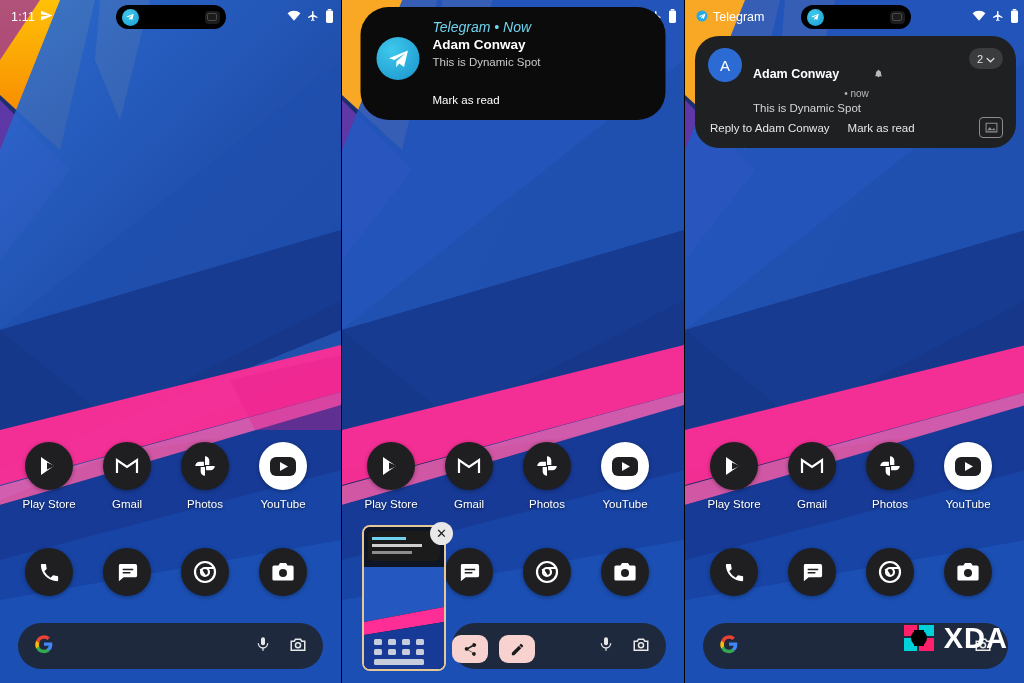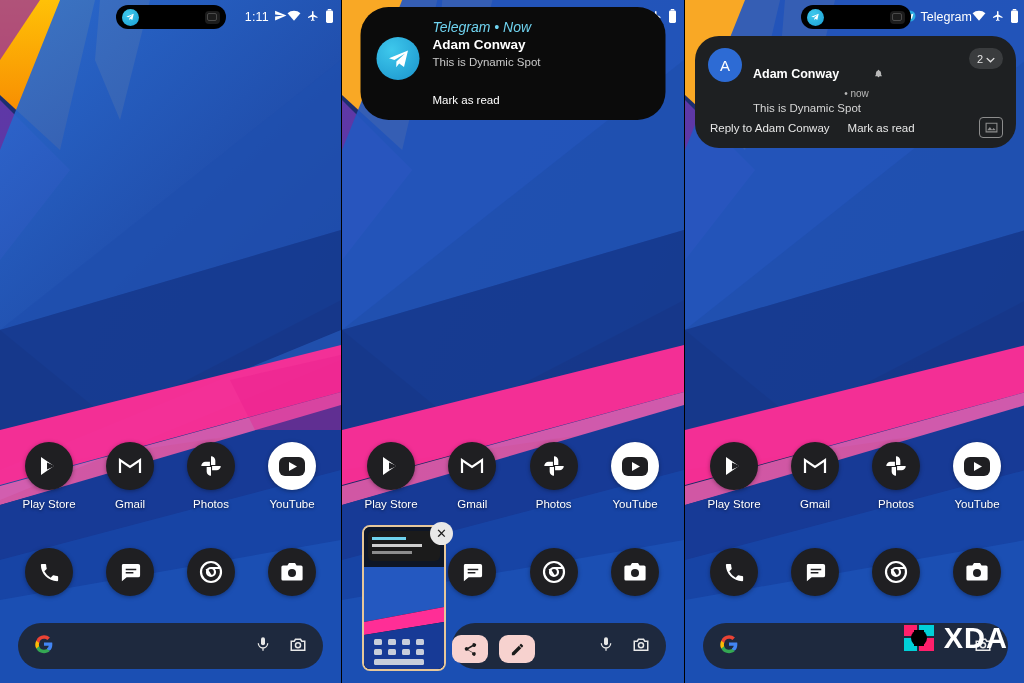--- a/index.html
+++ b/index.html
@@ -8,21 +8,21 @@
   .phone{position:relative;width:341px;height:683px;overflow:hidden;flex:0 0 341px;}
   .phone.p2{width:342px;flex:0 0 342px;}
   .gap{flex:0 0 1px;background:#000;}
 
   
   .wall{position:absolute;inset:0;overflow:hidden;background:#14234a;}
   .wall svg{position:absolute;inset:0;width:100%;height:100%;display:block;}
 
   
   .statusbar{position:absolute;top:0;left:4px;right:0;height:34px;color:#fff;
-    font-size:12.5px;display:flex;align-items:center;justify-content:flex-end;
+    font-size:12.5px;display:flex;align-items:center;justify-content:space-between;
     padding:0 7px;box-sizing:border-box;z-index:6;}
   .sb-left{display:flex;align-items:center;gap:5px;}
   .sb-right{display:flex;align-items:center;gap:6px;}
   .sb-time{font-size:12.5px;letter-spacing:.2px;}
   .sb-app{font-size:12.5px;}
 
   
   .pill{position:absolute;top:5px;left:50%;transform:translateX(-50%);
     height:24px;background:#000;border-radius:14px;display:flex;align-items:center;
     justify-content:space-between;padding:0 6px;box-sizing:border-box;z-index:7;}
@@ -35,22 +35,22 @@
   .pill .camdot:after{content:"";width:8px;height:6px;border:1.3px solid #4a4a4a;border-radius:2px;}
 
   
   .clockwidget{position:absolute;top:78px;left:48px;color:#fff;z-index:5;}
   .cw-date{font-size:16.5px;font-weight:500;letter-spacing:.2px;text-shadow:0 1px 3px rgba(0,0,0,.45);}
   .cw-weather{display:flex;align-items:center;gap:7px;margin-top:9px;}
   .cw-sun{width:13px;height:13px;border-radius:50%;background:#f5c542;box-shadow:0 0 0 0 #f5c542;}
   .cw-temp{font-size:13px;text-shadow:0 1px 3px rgba(0,0,0,.45);}
 
   
-  .appgrid{position:absolute;left:0;right:0;z-index:5;display:flex;justify-content:space-between;
-    padding:0 18px;box-sizing:border-box;}
+  .appgrid{position:absolute;left:0;right:0;z-index:5;display:flex;justify-content:flex-start;
+    padding:0 18px;box-sizing:border-box;gap:16px;}
   .appgrid.row1{top:442px;}
   .appgrid.row2{top:548px;}
   .app{width:62px;display:flex;flex-direction:column;align-items:center;gap:8px;}
   .icon{width:48px;height:48px;border-radius:50%;background:#1f1f22;display:flex;
     align-items:center;justify-content:center;box-shadow:0 1px 4px rgba(0,0,0,.35);}
   .icon.white{background:#fff;}
   .app-label{font-size:11.5px;color:#fff;text-shadow:0 1px 3px rgba(0,0,0,.6);white-space:nowrap;}
 
   
   .searchbar{position:absolute;left:18px;right:18px;bottom:14px;height:46px;border-radius:23px;

